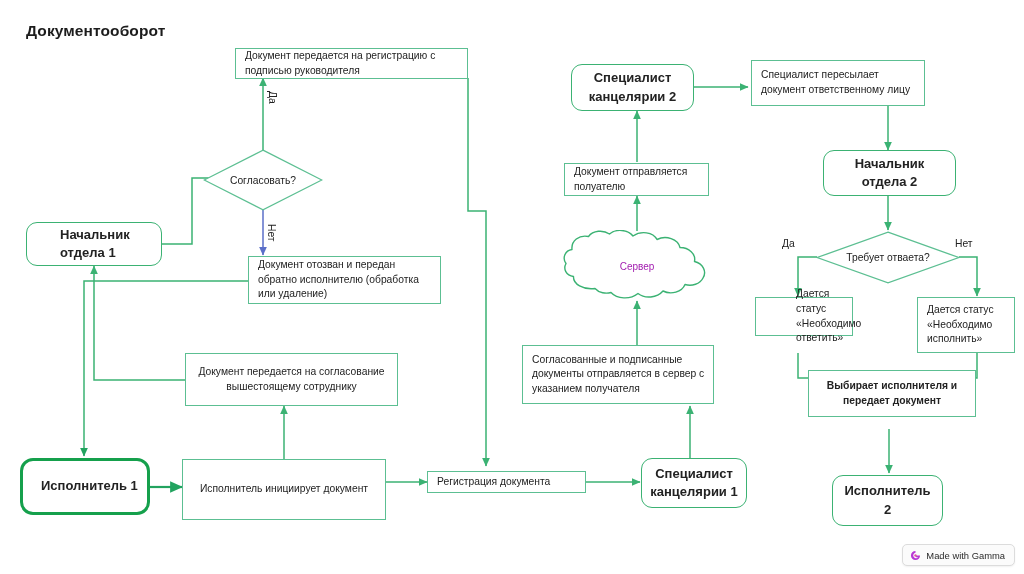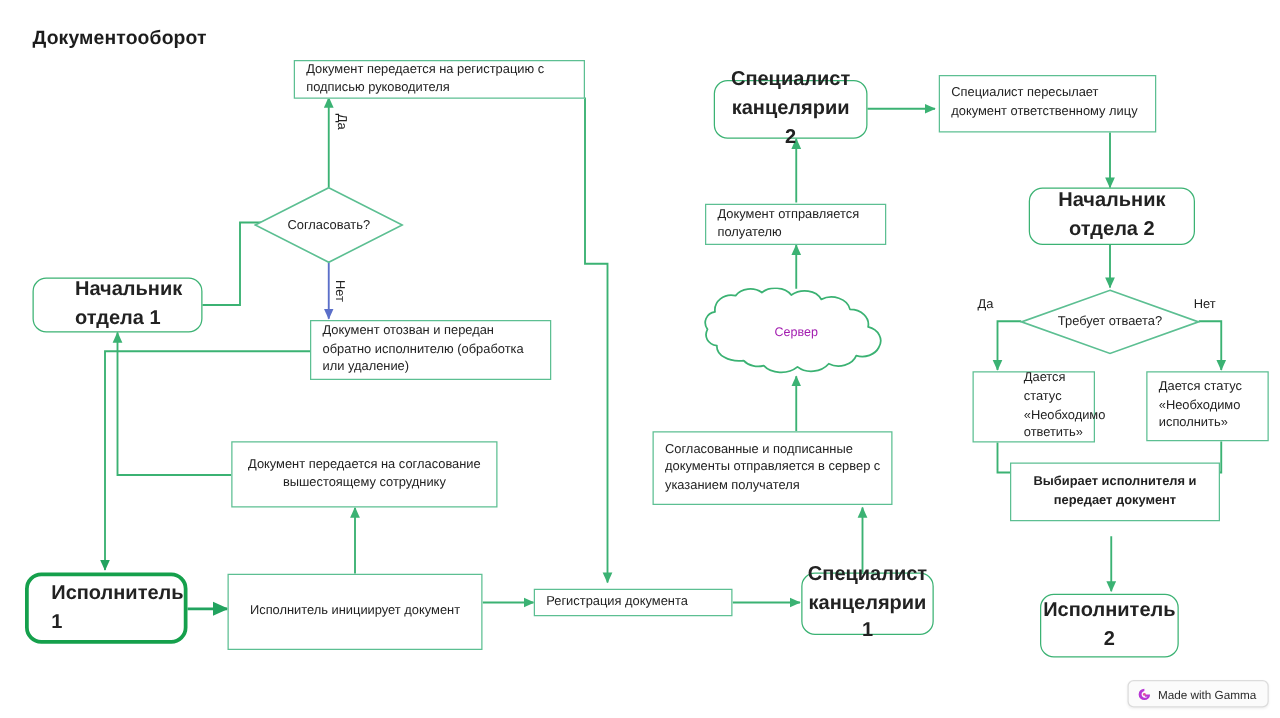--- a/index.html
+++ b/index.html
@@ -55,21 +55,21 @@
   }
   .rect.left-align {
     justify-content: flex-start;
     text-align: left;
     padding-left: 9px;
   }
   .rounded {
     border: 1.3px solid #3bb273;
     border-radius: 11px;
     font-weight: bold;
-    font-size: 16px;
+    font-size: 13px;
   }
   .rounded.highlight {
     border: 3px solid #15a04c;
     border-radius: 13px;
   }
   .diamond-wrap {
     position: absolute;
   }
   .diamond-wrap .dtext {
     position: absolute;
@@ -252,21 +252,21 @@
 
   <div class="node rounded" style="left:823px; top:150px; width:133px; height:46px;">Начальник отдела 2</div>
 
   <div class="diamond-wrap" style="left:816px; top:231px; width:144px; height:53px;">
     <svg width="144" height="53" viewBox="0 0 144 53">
       <path d="M72,1.2 L142.8,26.5 L72,51.8 L1.2,26.5 Z" fill="#ffffff" stroke="#5cbf92" stroke-width="1.3"></path>
     </svg>
     <div class="dtext">Требует отваета?</div>
   </div>
 
-  <div class="node rect left-align" style="left:778px; top:297px; width:98px; height:57px;padding-left:40px;">Дается статус «Необходимо ответить»</div>
+  <div class="node rect left-align" style="left:755px; top:297px; width:98px; height:39px;padding-left:40px;">Дается статус «Необходимо ответить»</div>
 
   <div class="node rect left-align" style="left:917px; top:297px; width:98px; height:56px;">Дается статус «Необходимо исполнить»</div>
 
   <div class="node rect" style="left:808px; top:370px; width:168px; height:47px;font-weight:bold;">Выбирает исполнителя и передает документ</div>
 
   <div class="node rounded" style="left:832px; top:475px; width:111px; height:51px;">Исполнитель 2</div>
 
   <div class="edge-label vert" style="left:278px; top:91px;">Да</div>
 
   <div class="edge-label vert" style="left:277px; top:224px;">Нет</div>

